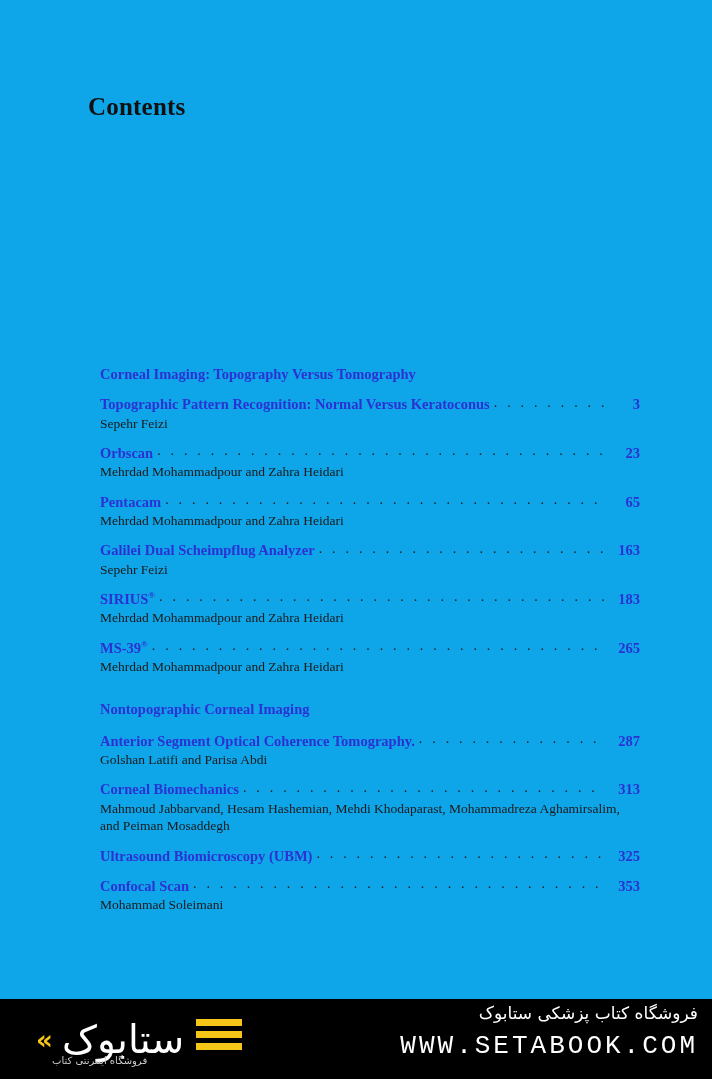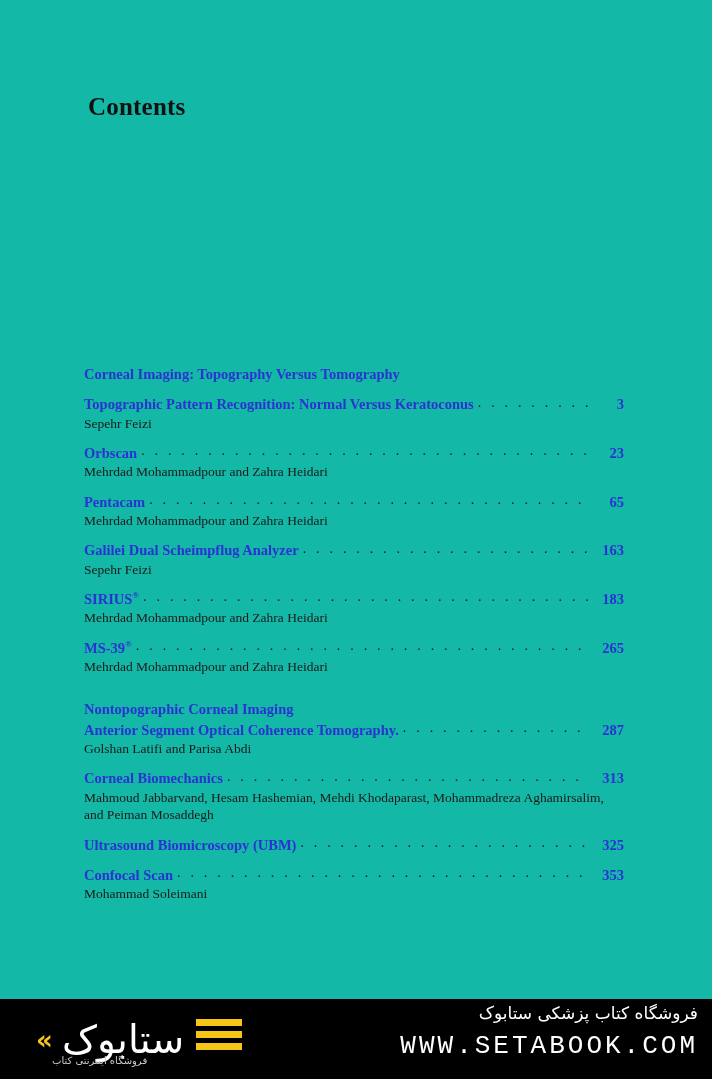--- a/index.html
+++ b/index.html
@@ -13,53 +13,53 @@
     font-family: "Liberation Serif", serif;
     overflow: hidden;
     position: relative;
   }
 
   .page {
     position: absolute;
     left: 0; top: 0;
     width: 712px;
     height: 1079px;
-    background: #14b8a6;
+    background: #0ea5e9;
   }
 
   .page-title {
     position: absolute;
     left: 88px;
     top: 93px;
     font-family: "Liberation Serif", serif;
     font-weight: bold;
     font-size: 25px;
     color: #111111;
     letter-spacing: 0.2px;
   }
 
   .toc {
     position: absolute;
-    left: 84px;
+    left: 100px;
     top: 366px;
     width: 540px;
   }
 
   .part-heading {
     color: #2b32d4;
     font-family: "Liberation Serif", serif;
     font-weight: bold;
     font-size: 14.5px;
     margin-bottom: 12px;
     line-height: 1.2;
   }
 
   .part-heading.second {
     margin-top: 26px;
-    margin-bottom: 2px;
+    margin-bottom: 13px;
   }
 
   .entry {
     margin-bottom: 12px;
   }
 
   .entry-line {
     display: flex;
     align-items: center;
     width: 100%;

